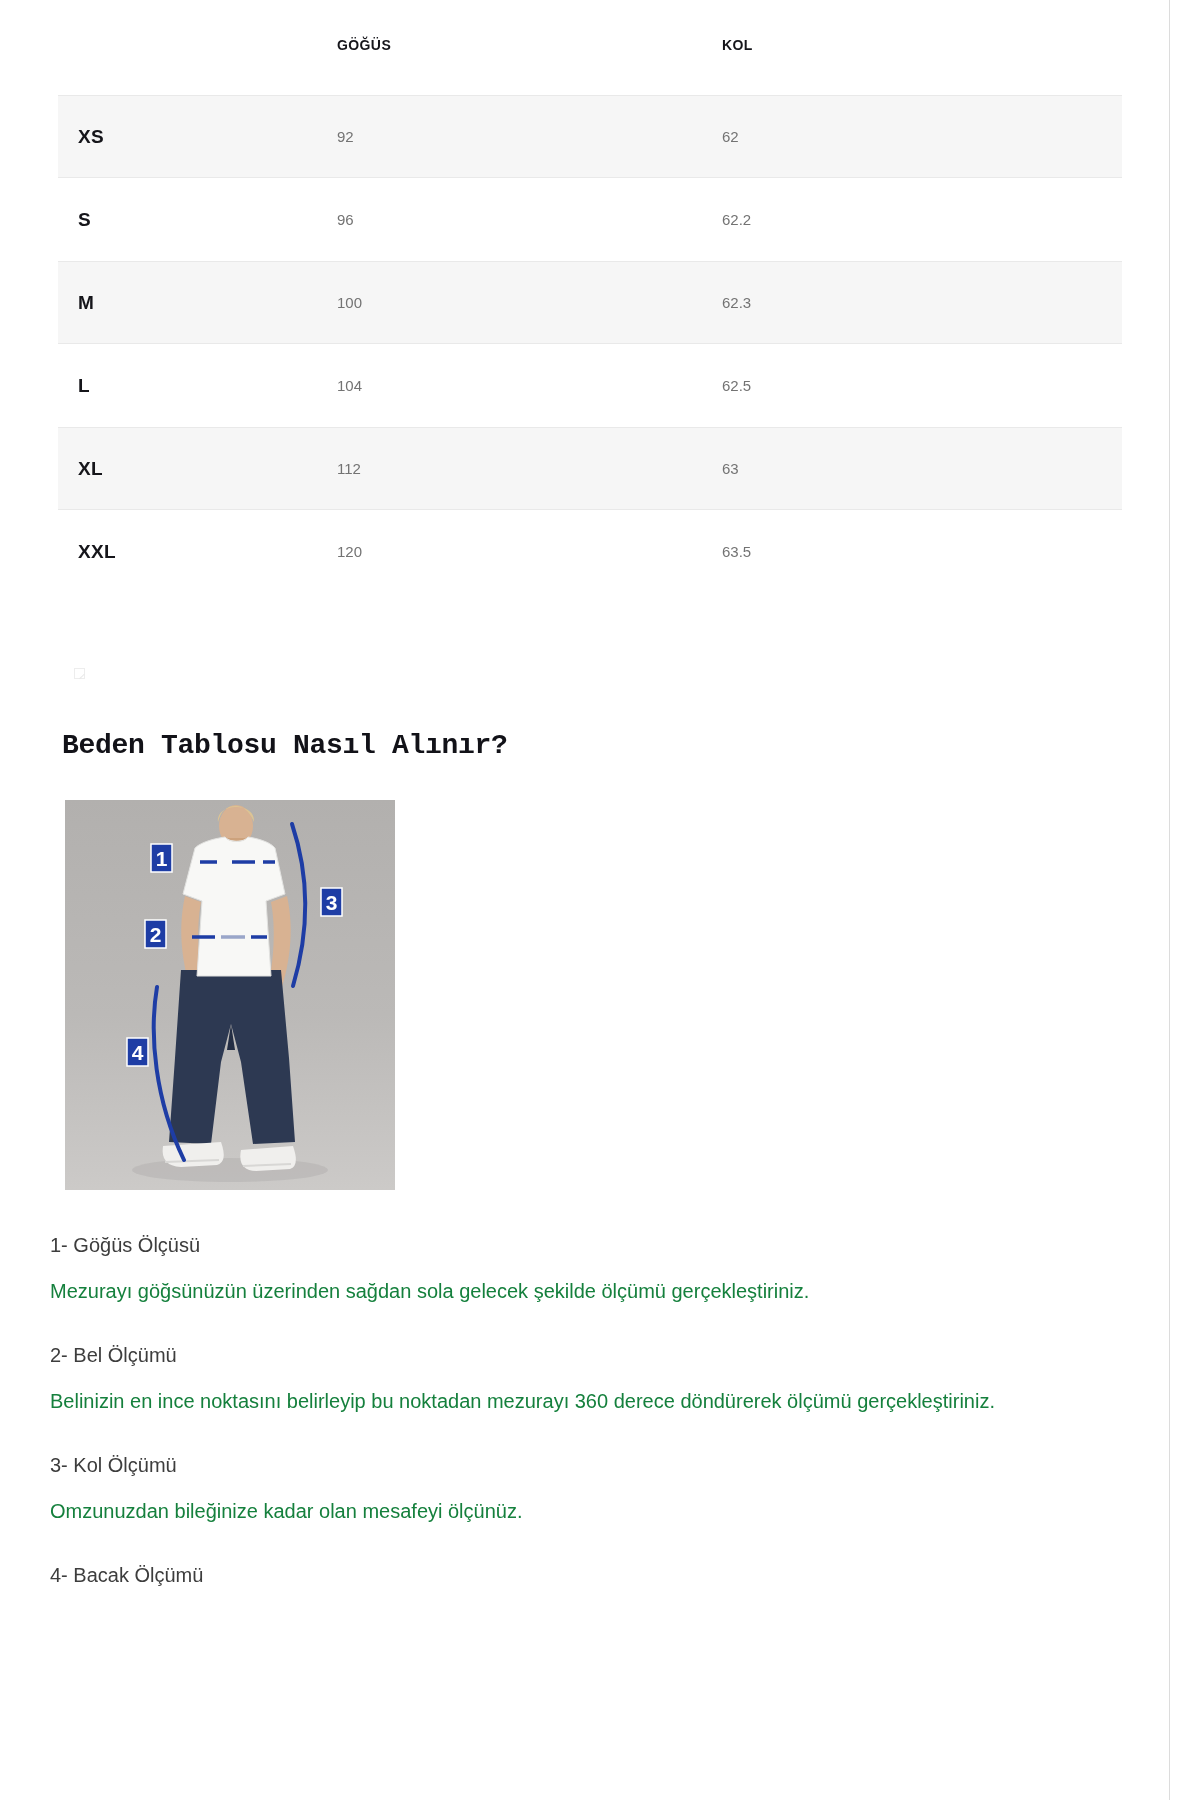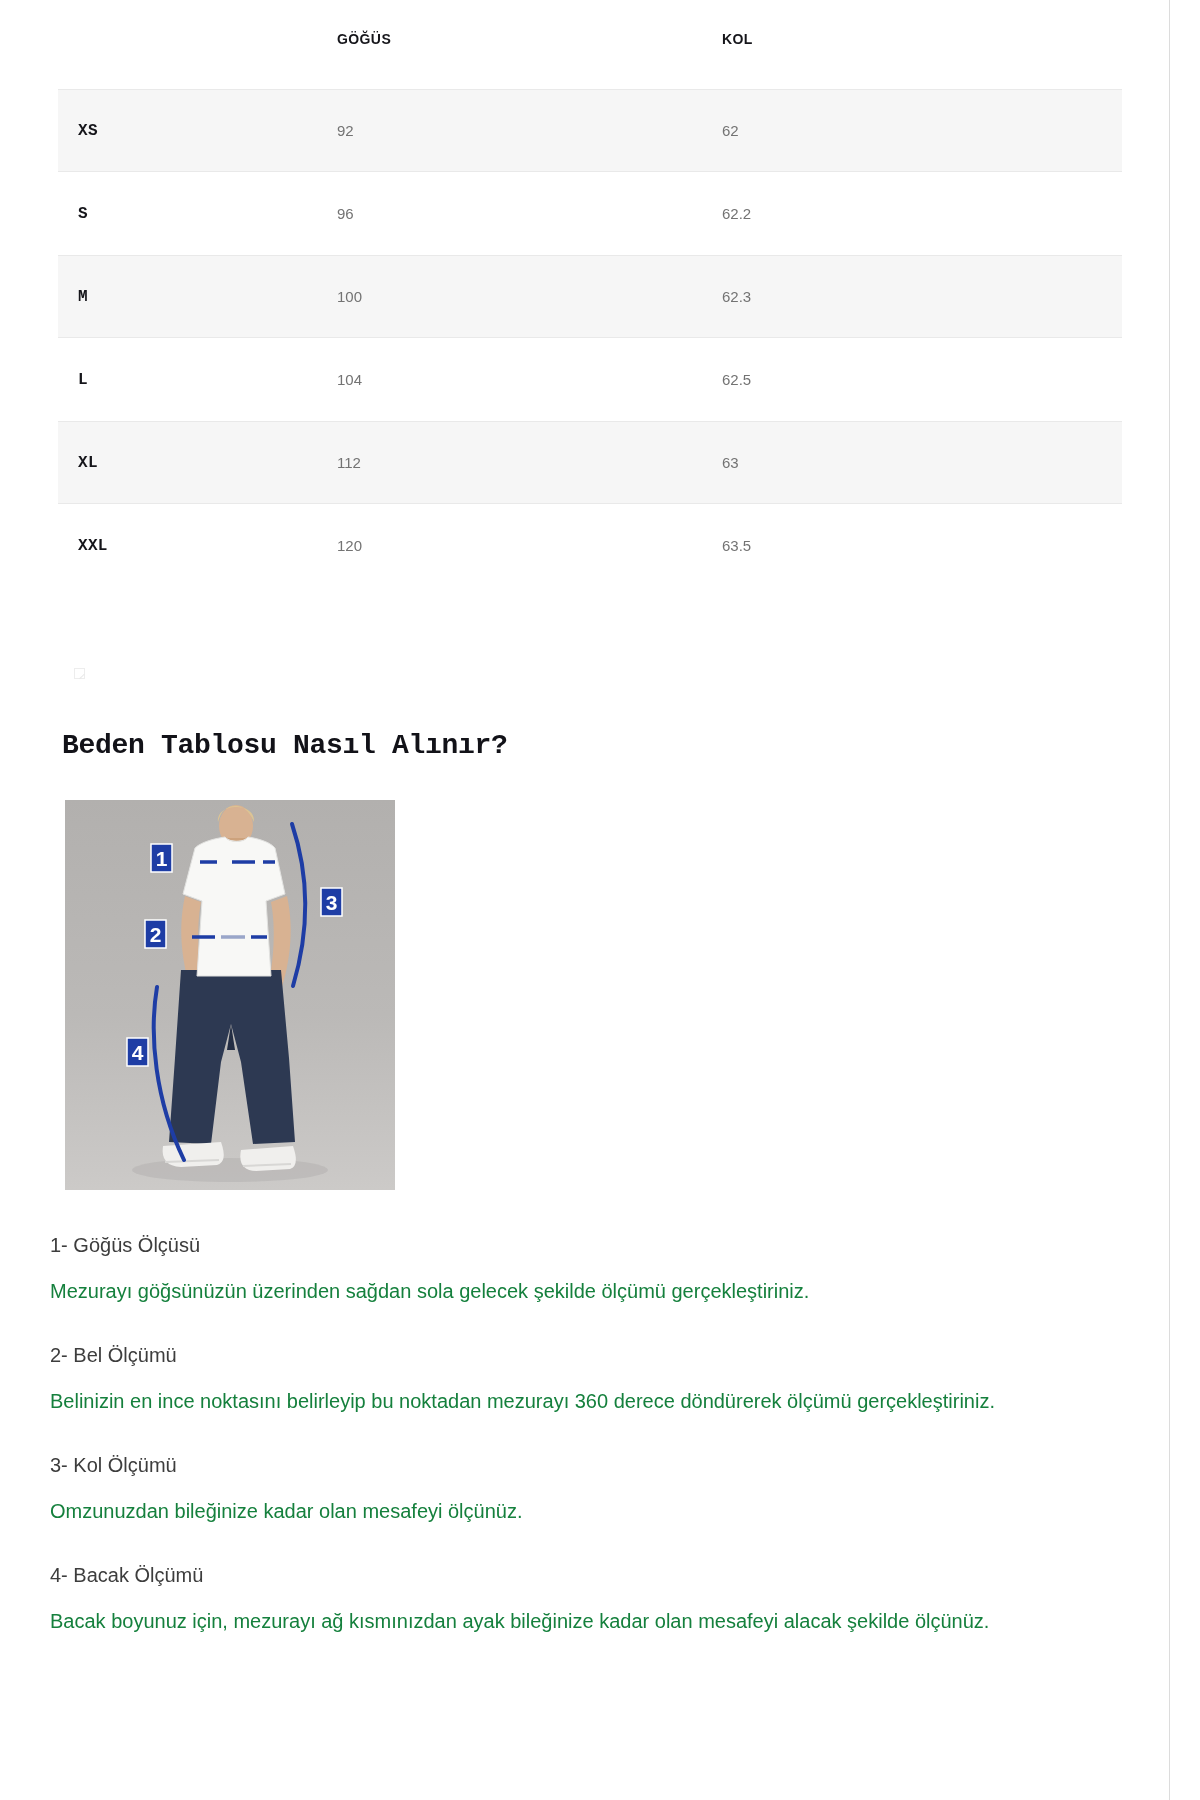--- a/index.html
+++ b/index.html
@@ -13,21 +13,21 @@
     width: 1200px;
     height: 1800px;
     background: #ffffff;
     overflow: hidden;
   }
 
   
   .size-table {
     position: absolute;
     left: 58px;
-    top: 14px;
+    top: 20px;
     width: 1064px;
   }
   .thead, .trow {
     display: grid;
     grid-template-columns: 279px 385px 1fr;
     align-items: center;
   }
   .thead { height: 50px; margin-bottom: 25px; }
   .hcell {
     font-size: 14px;
@@ -36,25 +36,24 @@
     color: #15151a;
   }
   .trow { height: 83px; }
   .trow.striped {
     background: #f6f6f6;
     border-top: 1px solid #e9e9e9;
     border-bottom: 1px solid #e9e9e9;
   }
   .cell.size {
     padding-left: 20px;
-    font-size: 16px;
+    font-size: 19px;
     font-weight: bold;
     color: #15151a;
     letter-spacing: 0.3px;
-    font-family: Liberation Mono, monospace;
   }
   .cell.val { font-size: 15px; color: #737373; }
 
   
   .artifact {
     position: absolute;
     left: 74px;
     top: 668px;
     width: 11px;
     height: 11px;
@@ -254,19 +253,18 @@
     <div class="section">
       <div class="section-title">2- Bel Ölçümü</div>
       <div class="section-body">Belinizin en ince noktasını belirleyip bu noktadan mezurayı 360 derece döndürerek ölçümü gerçekleştiriniz.</div>
     </div>
     <div class="section">
       <div class="section-title">3- Kol Ölçümü</div>
       <div class="section-body">Omzunuzdan bileğinize kadar olan mesafeyi ölçünüz.</div>
     </div>
     <div class="section">
       <div class="section-title">4- Bacak Ölçümü</div>
-      <div class="section-body">Bacak boyunuz için, mezurayı ağ kısmınızdan ayak bileğinize kadar olan mesafeyi alacak şekilde ölçünüz.</div>
     </div>
   </div>
 
   <div class="scroll-track"></div>
 
 </div>
 
 </body></html>

